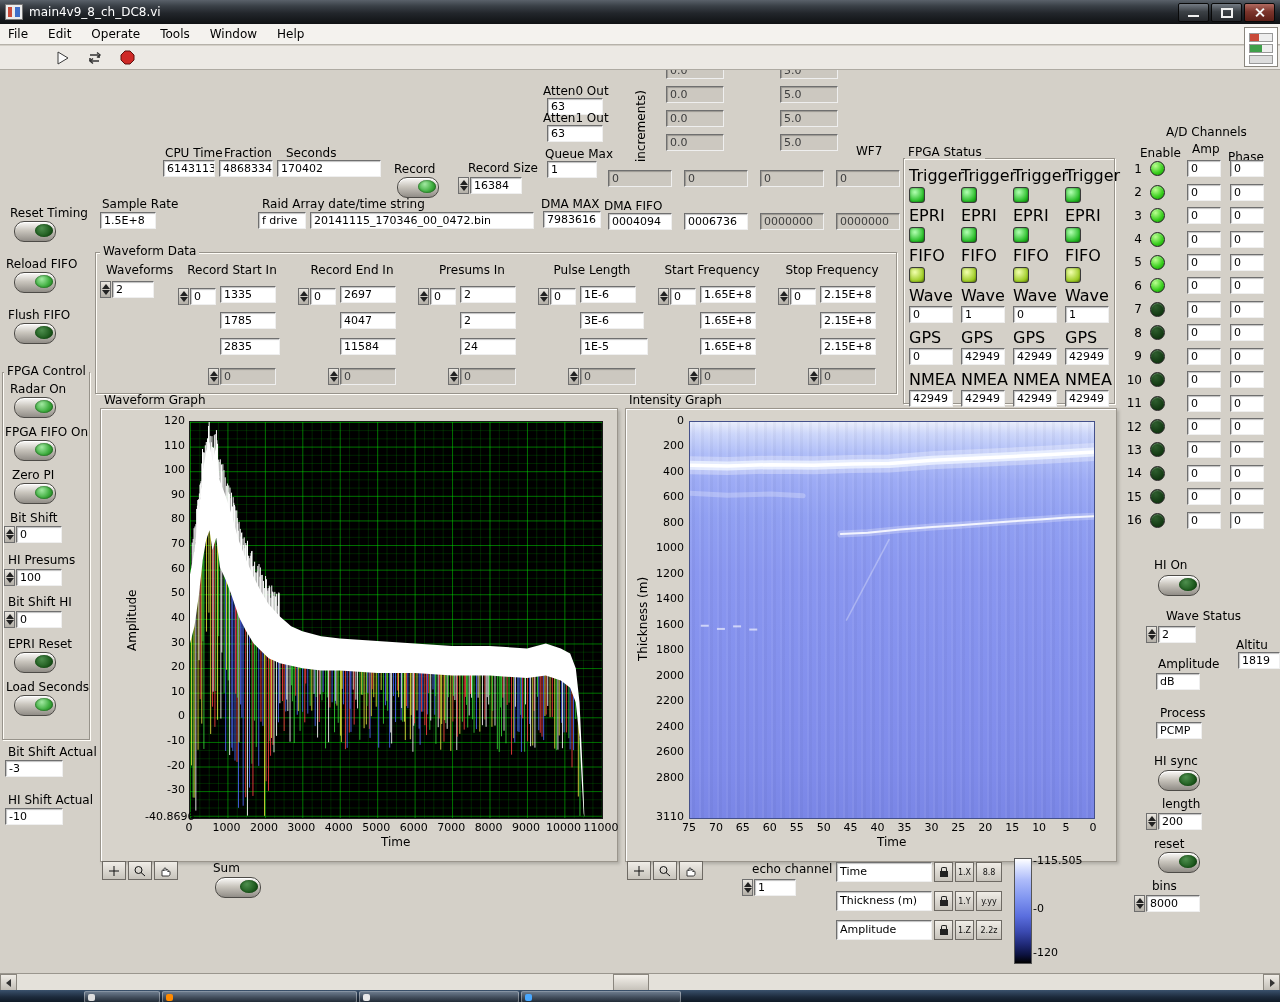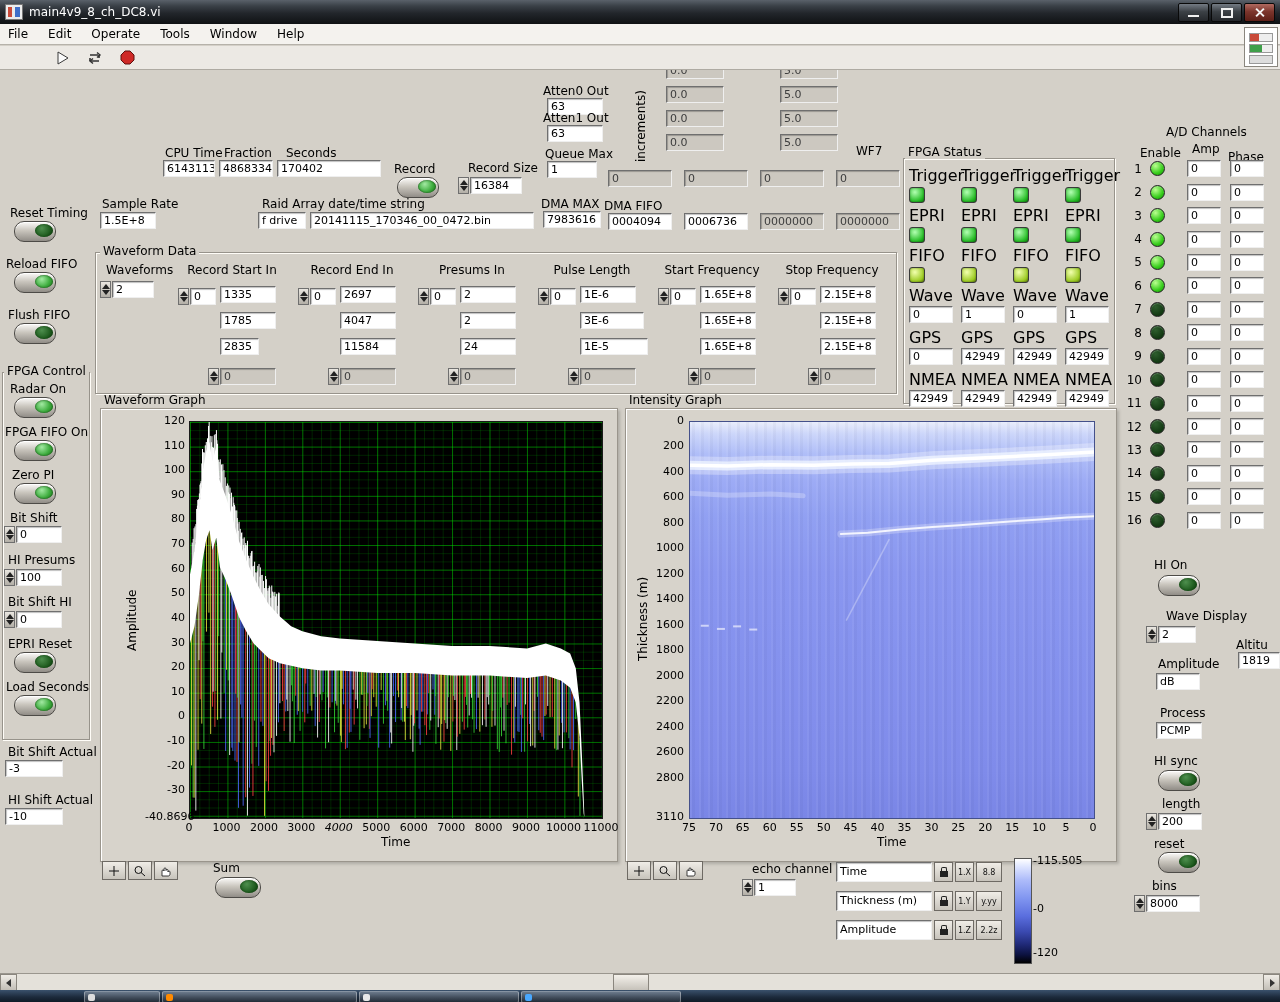--- a/index.html
+++ b/index.html
@@ -285,21 +285,21 @@
   <span class="box abs" style="left:112px;top:281px;width:42px">2</span>
 
   <div class="wd-cols">
 
   <div class="wd-col">
       <div class="wd-head">Record Start In</div>
       <span class="spin" style="left:6px;top:30px"></span>
       <span class="box abs wd-sb" style="left:18px;top:30px">0</span>
       <span class="box abs" style="left:48px;top:28px;width:56px">1335</span>
       <span class="box abs" style="left:48px;top:54px;width:56px">1785</span>
-      <span class="box abs" style="left:48px;top:80px;width:39px">2835</span>
+      <span class="box abs" style="left:48px;top:80px;width:60px">2835</span>
       <span class="spin" style="left:36px;top:110px"></span>
       <span class="box abs gray" style="left:48px;top:110px;width:56px">0</span>
     </div>
       <div class="wd-col">
       <div class="wd-head">Record End In</div>
       <span class="spin" style="left:6px;top:30px"></span>
       <span class="box abs wd-sb" style="left:18px;top:30px">0</span>
       <span class="box abs" style="left:48px;top:28px;width:56px">2697</span>
       <span class="box abs" style="left:48px;top:54px;width:56px">4047</span>
       <span class="box abs" style="left:48px;top:80px;width:56px">11584</span>
@@ -510,21 +510,21 @@
       <span class="ad-num">16</span>
       <span class="rled"></span>
       <span class="box ad-amp">0</span>
       <span class="box ad-phase">0</span>
     </div>
     </div>
 
   <span class="lbl" style="left:1154px;top:558px">HI On</span>
   <span class="oval off" style="left:1158px;top:575px"></span>
 
-  <span class="lbl" style="left:1166px;top:609px">Wave Display</span>
+  <span class="lbl" style="left:1166px;top:609px">Wave Status</span>
   <span class="spin" style="left:1146px;top:626px"></span>
   <span class="box abs" style="left:1158px;top:626px;width:38px">2</span>
 
   <span class="lbl" style="left:1236px;top:638px">Altitu</span>
   <span class="box abs" style="left:1238px;top:652px;width:42px">1819</span>
 
   <span class="lbl" style="left:1158px;top:657px">Amplitude</span>
   <span class="box abs" style="left:1156px;top:673px;width:44px">dB</span>
 
   <span class="lbl" style="left:1160px;top:706px">Process</span>
@@ -929,21 +929,21 @@
       <span class="tick ytick" style="left: 44px; top: 275.778px;">10</span>
       <span class="tick ytick" style="left: 44px; top: 300.395px;">0</span>
       <span class="tick ytick" style="left: 44px; top: 325.011px;">-10</span>
       <span class="tick ytick" style="left: 44px; top: 349.627px;">-20</span>
       <span class="tick ytick" style="left: 44px; top: 374.243px;">-30</span>
       <span class="tick ytick" style="left: 44px; top: 401px;">-40.8696</span>
       <span class="tick xtick" style="left: 68px; top: 412px;">0</span>
       <span class="tick xtick" style="left: 105.455px; top: 412px;">1000</span>
       <span class="tick xtick" style="left: 142.909px; top: 412px;">2000</span>
       <span class="tick xtick" style="left: 180.364px; top: 412px;">3000</span>
-      <span class="tick xtick" style="left: 217.818px; top: 412px; font-style: italic;">4000</span>
+      <span class="tick xtick" style="left: 217.818px; top: 412px;">4000</span>
       <span class="tick xtick" style="left: 255.273px; top: 412px;">5000</span>
       <span class="tick xtick" style="left: 292.727px; top: 412px;">6000</span>
       <span class="tick xtick" style="left: 330.182px; top: 412px;">7000</span>
       <span class="tick xtick" style="left: 367.636px; top: 412px;">8000</span>
       <span class="tick xtick" style="left: 405.091px; top: 412px;">9000</span>
       <span class="tick xtick" style="left: 442.545px; top: 412px;">10000</span>
       <span class="tick xtick" style="left: 480px; top: 412px;">11000</span>
     </div>
   <div class="palette" style="left:102px;top:861px">
     <button class="pal">

